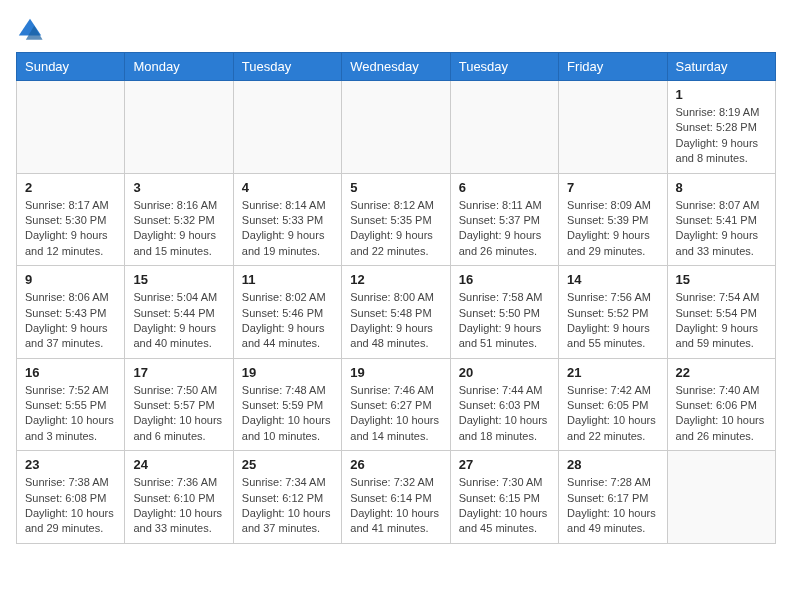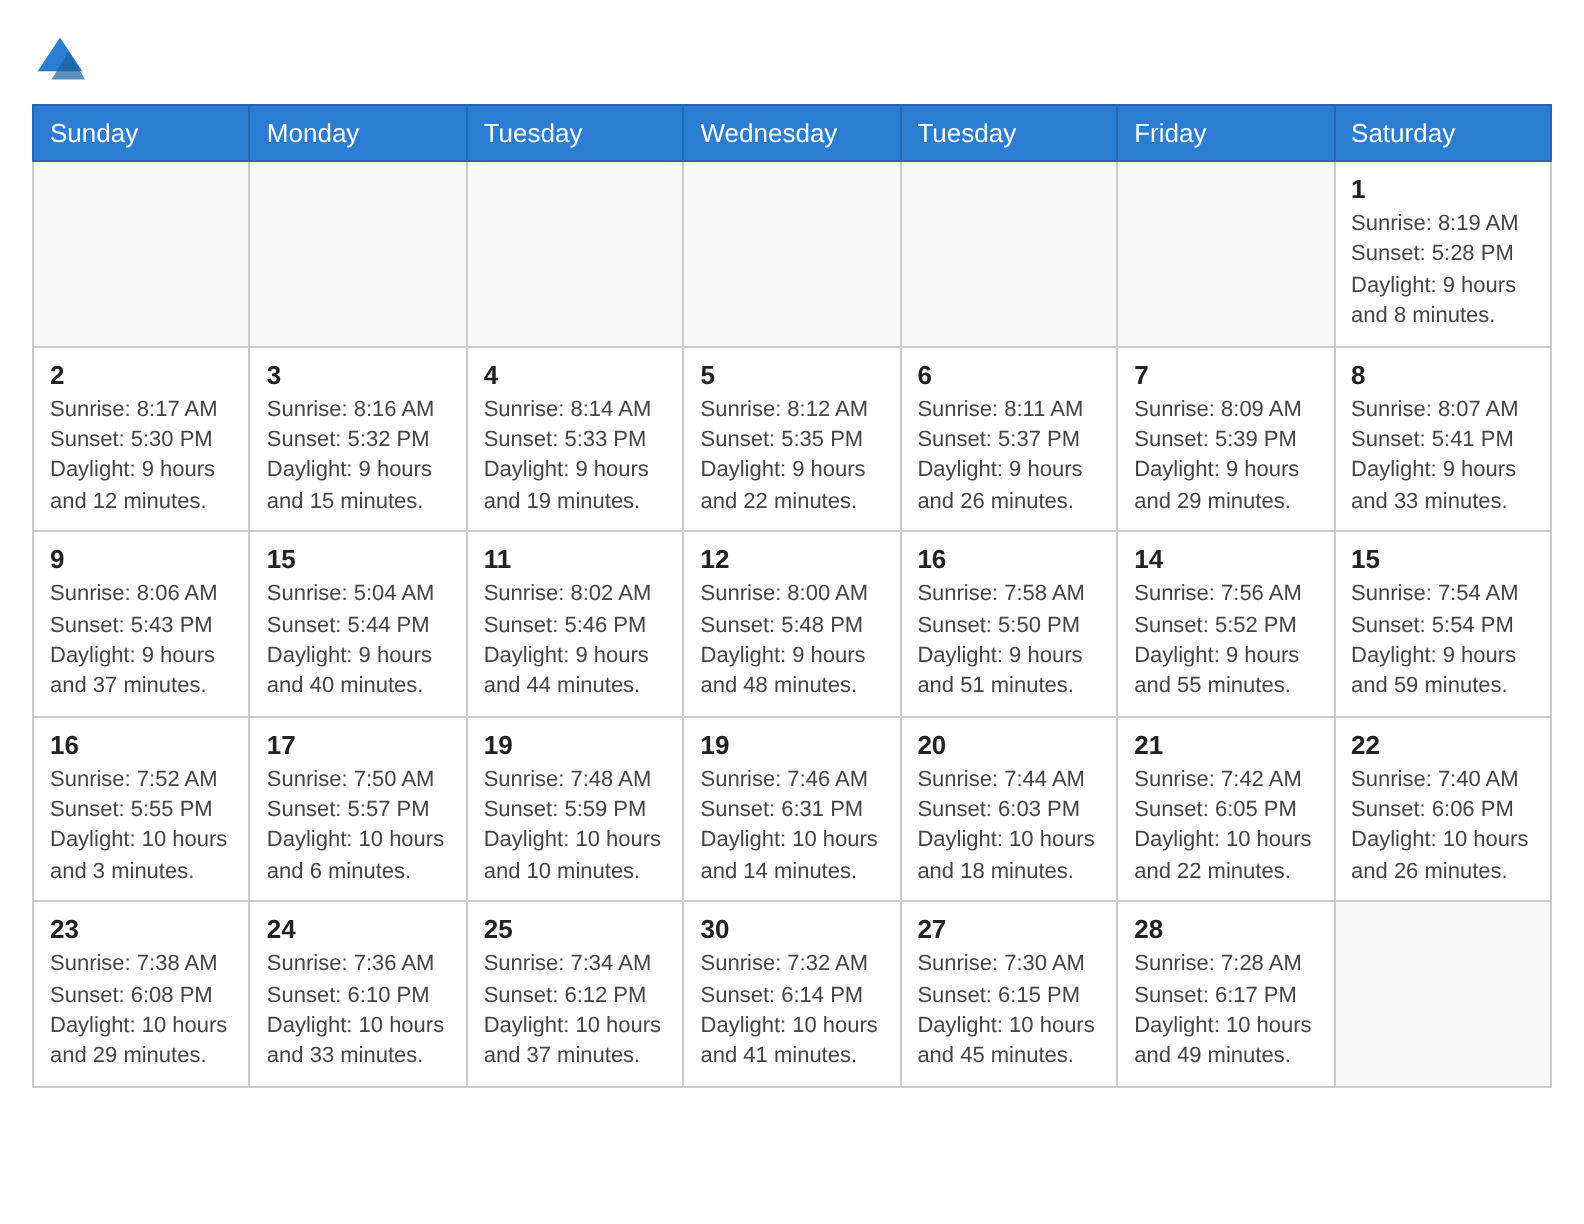--- a/index.html
+++ b/index.html
@@ -234,21 +234,21 @@
         </td>
         <td>
           <span class="day-number">19</span>
           <div class="day-info">Sunrise: 7:48 AM
 Sunset: 5:59 PM
 Daylight: 10 hours and 10 minutes.</div>
         </td>
         <td>
           <span class="day-number">19</span>
           <div class="day-info">Sunrise: 7:46 AM
-Sunset: 6:31 PM
+Sunset: 6:27 PM
 Daylight: 10 hours and 14 minutes.</div>
         </td>
         <td>
           <span class="day-number">20</span>
           <div class="day-info">Sunrise: 7:44 AM
 Sunset: 6:03 PM
 Daylight: 10 hours and 18 minutes.</div>
         </td>
         <td>
           <span class="day-number">21</span>
@@ -276,21 +276,21 @@
 Sunset: 6:10 PM
 Daylight: 10 hours and 33 minutes.</div>
         </td>
         <td>
           <span class="day-number">25</span>
           <div class="day-info">Sunrise: 7:34 AM
 Sunset: 6:12 PM
 Daylight: 10 hours and 37 minutes.</div>
         </td>
         <td>
-          <span class="day-number">30</span>
+          <span class="day-number">26</span>
           <div class="day-info">Sunrise: 7:32 AM
 Sunset: 6:14 PM
 Daylight: 10 hours and 41 minutes.</div>
         </td>
         <td>
           <span class="day-number">27</span>
           <div class="day-info">Sunrise: 7:30 AM
 Sunset: 6:15 PM
 Daylight: 10 hours and 45 minutes.</div>
         </td>

